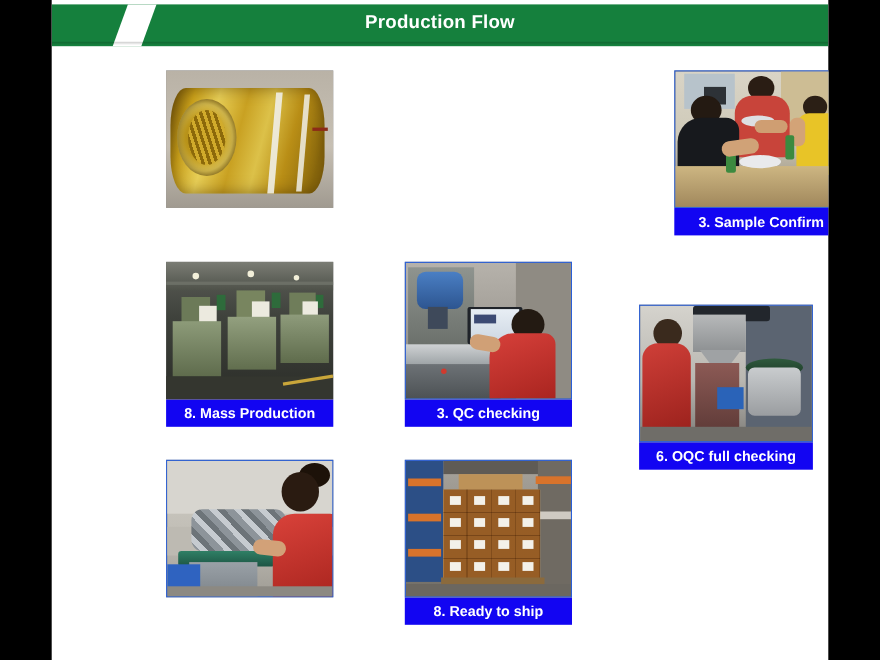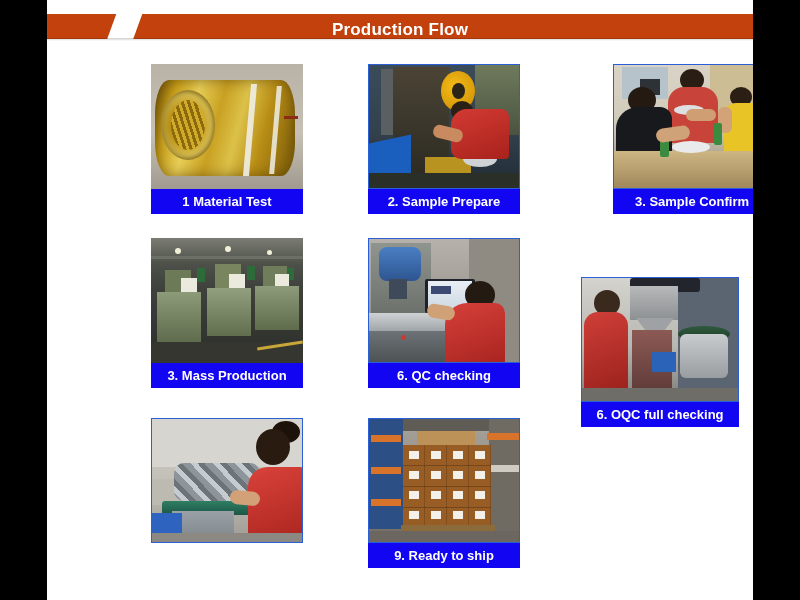--- a/index.html
+++ b/index.html
@@ -21,24 +21,24 @@
     width: 706px;
     height: 600px;
     background: #ffffff;
     overflow: hidden;
   }
 
   
   .header-bar {
     position: absolute;
     left: 0px;
-    top: 14px;
+    top: 4px;
     width: 706px;
-    height: 25px;
-    background: #c2410c;
+    height: 38px;
+    background: #15803d;
     overflow: hidden;
   }
   .header-slash {
     position: absolute;
     left: 62px;
     top: -6px;
     width: 26px;
     height: 52px;
     background: #ffffff;
     transform: skewX(-20deg);
@@ -282,44 +282,22 @@
         <div class="scene">
           <div class="sh p1-bg"></div>
           <div class="sh p1-coil"></div>
           <div class="sh p1-hole"></div>
           <div class="sh p1-hole2"></div>
           <div class="sh p1-strap1"></div>
           <div class="sh p1-strap2"></div>
           <div class="sh p1-red"></div>
         </div>
       </div>
-      <div class="card-label">1 Material Test</div>
-    </div>
-
-    <div class="card r1 c2">
-      <div class="card-photo bordered">
-        <div class="scene">
-          <div class="sh p2-bg"></div>
-          <div class="sh p2-right"></div>
-          <div class="sh p2-arm"></div>
-          <div class="sh p2-grey"></div>
-          <div class="sh p2-mach"></div>
-          <div class="sh p2-wheel"></div>
-          <div class="sh p2-wheel-c"></div>
-          <div class="sh p2-blue"></div>
-          <div class="sh p2-bin"></div>
-          <div class="sh p2-pan"></div>
-          <div class="sh p2-head"></div>
-          <div class="sh p2-shirt"></div>
-          <div class="sh p2-arm2"></div>
-          <div class="sh p2-floor"></div>
-        </div>
-      </div>
-      <div class="card-label">2. Sample Prepare</div>
-    </div>
+    </div>
+
 
     <div class="card r1 c3">
       <div class="card-photo bordered">
         <div class="scene">
           <div class="sh p3-bg"></div>
           <div class="sh p3-wall"></div>
           <div class="sh p3-win"></div>
           <div class="sh p3-mon"></div>
           <div class="sh p3-p2-head"></div>
           <div class="sh p3-p2-body"></div>
@@ -358,21 +336,21 @@
           <div class="sh p4-pap1"></div>
           <div class="sh p4-pap2"></div>
           <div class="sh p4-pap3"></div>
           <div class="sh p4-m1"></div>
           <div class="sh p4-m2"></div>
           <div class="sh p4-m3"></div>
           <div class="sh p4-floor"></div>
           <div class="sh p4-line"></div>
         </div>
       </div>
-      <div class="card-label">3. Mass Production</div>
+      <div class="card-label">8. Mass Production</div>
     </div>
 
     <div class="card r2 c2">
       <div class="card-photo bordered">
         <div class="scene">
           <div class="sh p5-bg"></div>
           <div class="sh p5-wallR"></div>
           <div class="sh p5-mach"></div>
           <div class="sh p5-opt"></div>
           <div class="sh p5-opt2"></div>
@@ -380,21 +358,21 @@
           <div class="sh p5-base2"></div>
           <div class="sh p5-btn"></div>
           <div class="sh p5-lap"></div>
           <div class="sh p5-scr"></div>
           <div class="sh p5-scrline"></div>
           <div class="sh p5-head"></div>
           <div class="sh p5-shirt"></div>
           <div class="sh p5-arm"></div>
         </div>
       </div>
-      <div class="card-label">6. QC checking</div>
+      <div class="card-label">3. QC checking</div>
     </div>
 
     <div class="card r2 c3">
       <div class="card-photo bordered">
         <div class="scene">
           <div class="sh p6-bg"></div>
           <div class="sh p6-wallR"></div>
           <div class="sh p6-top"></div>
           <div class="sh p6-hop"></div>
           <div class="sh p6-cone"></div>
@@ -456,17 +434,17 @@
           <div class="p8-lbl" style="left:84px;  top:72px;"></div>
           <div class="p8-lbl" style="left:106px; top:72px;"></div>
           <div class="p8-lbl" style="left:40px;  top:92px;"></div>
           <div class="p8-lbl" style="left:62px;  top:92px;"></div>
           <div class="p8-lbl" style="left:84px;  top:92px;"></div>
           <div class="p8-lbl" style="left:106px; top:92px;"></div>
           <div class="sh p8-pallet"></div>
           <div class="sh p8-floor"></div>
         </div>
       </div>
-      <div class="card-label">9. Ready to ship</div>
+      <div class="card-label">8. Ready to ship</div>
     </div>
 
   </div>
 </div>
 
 </body></html>

